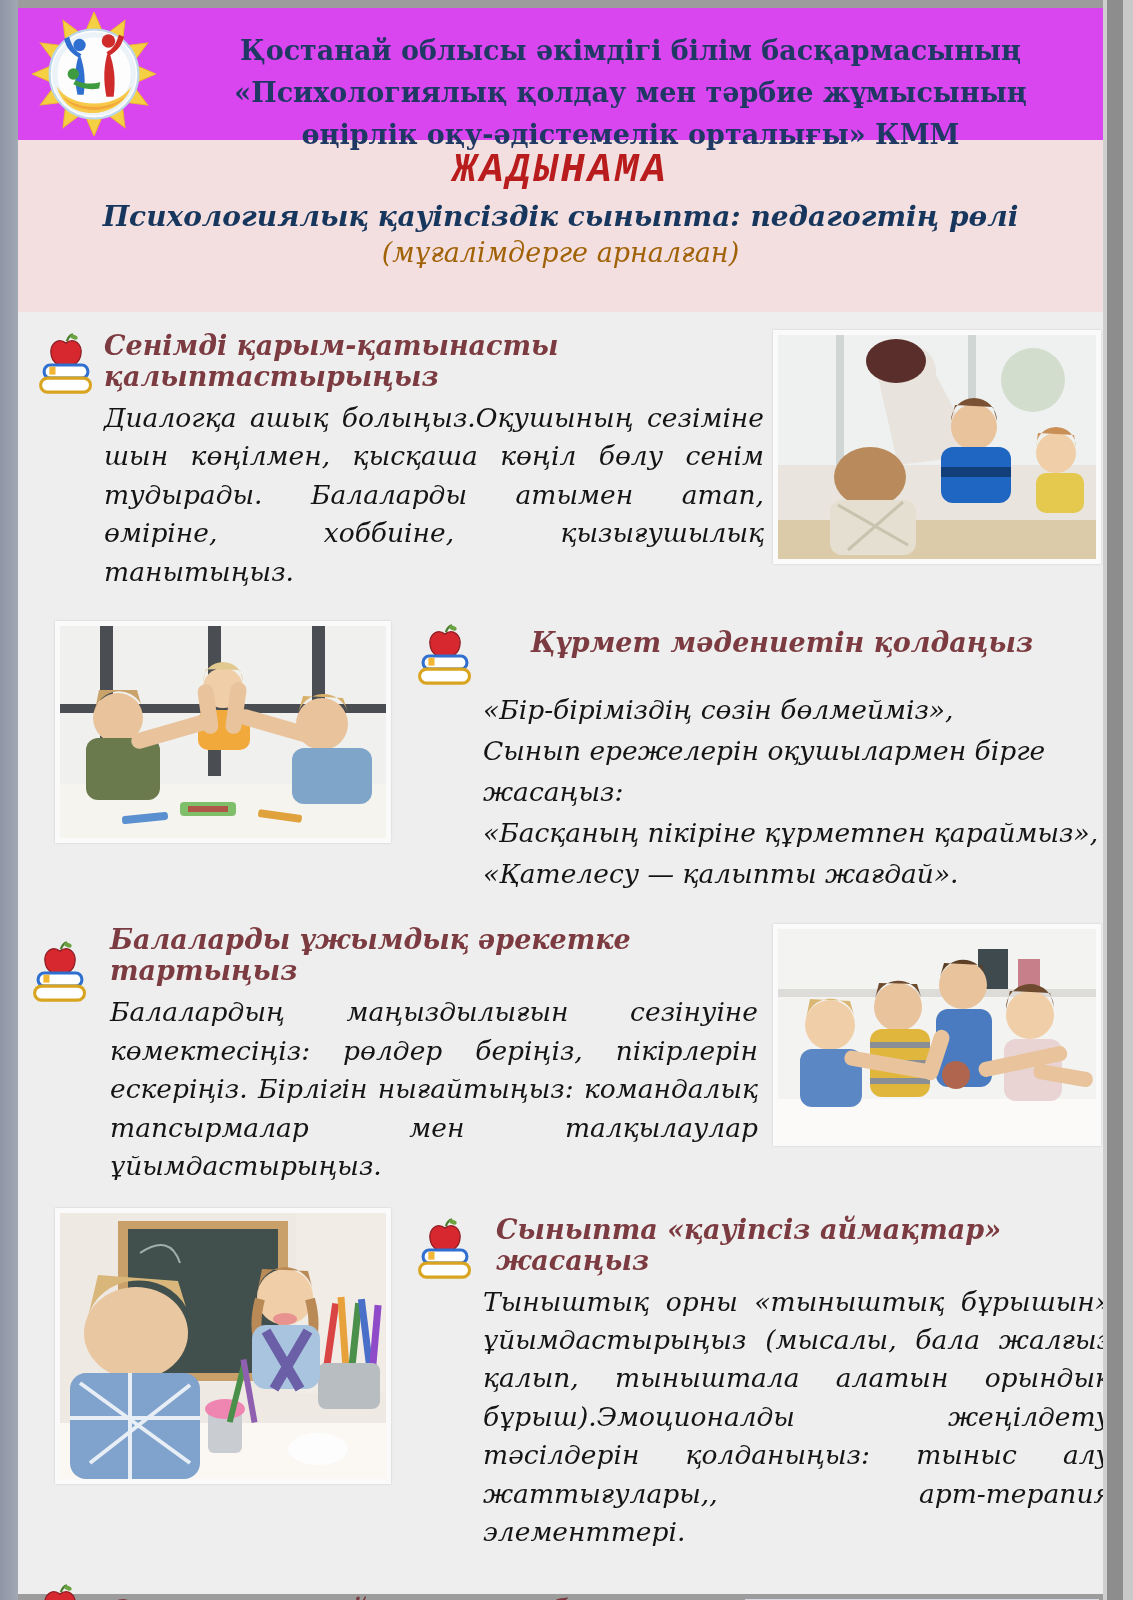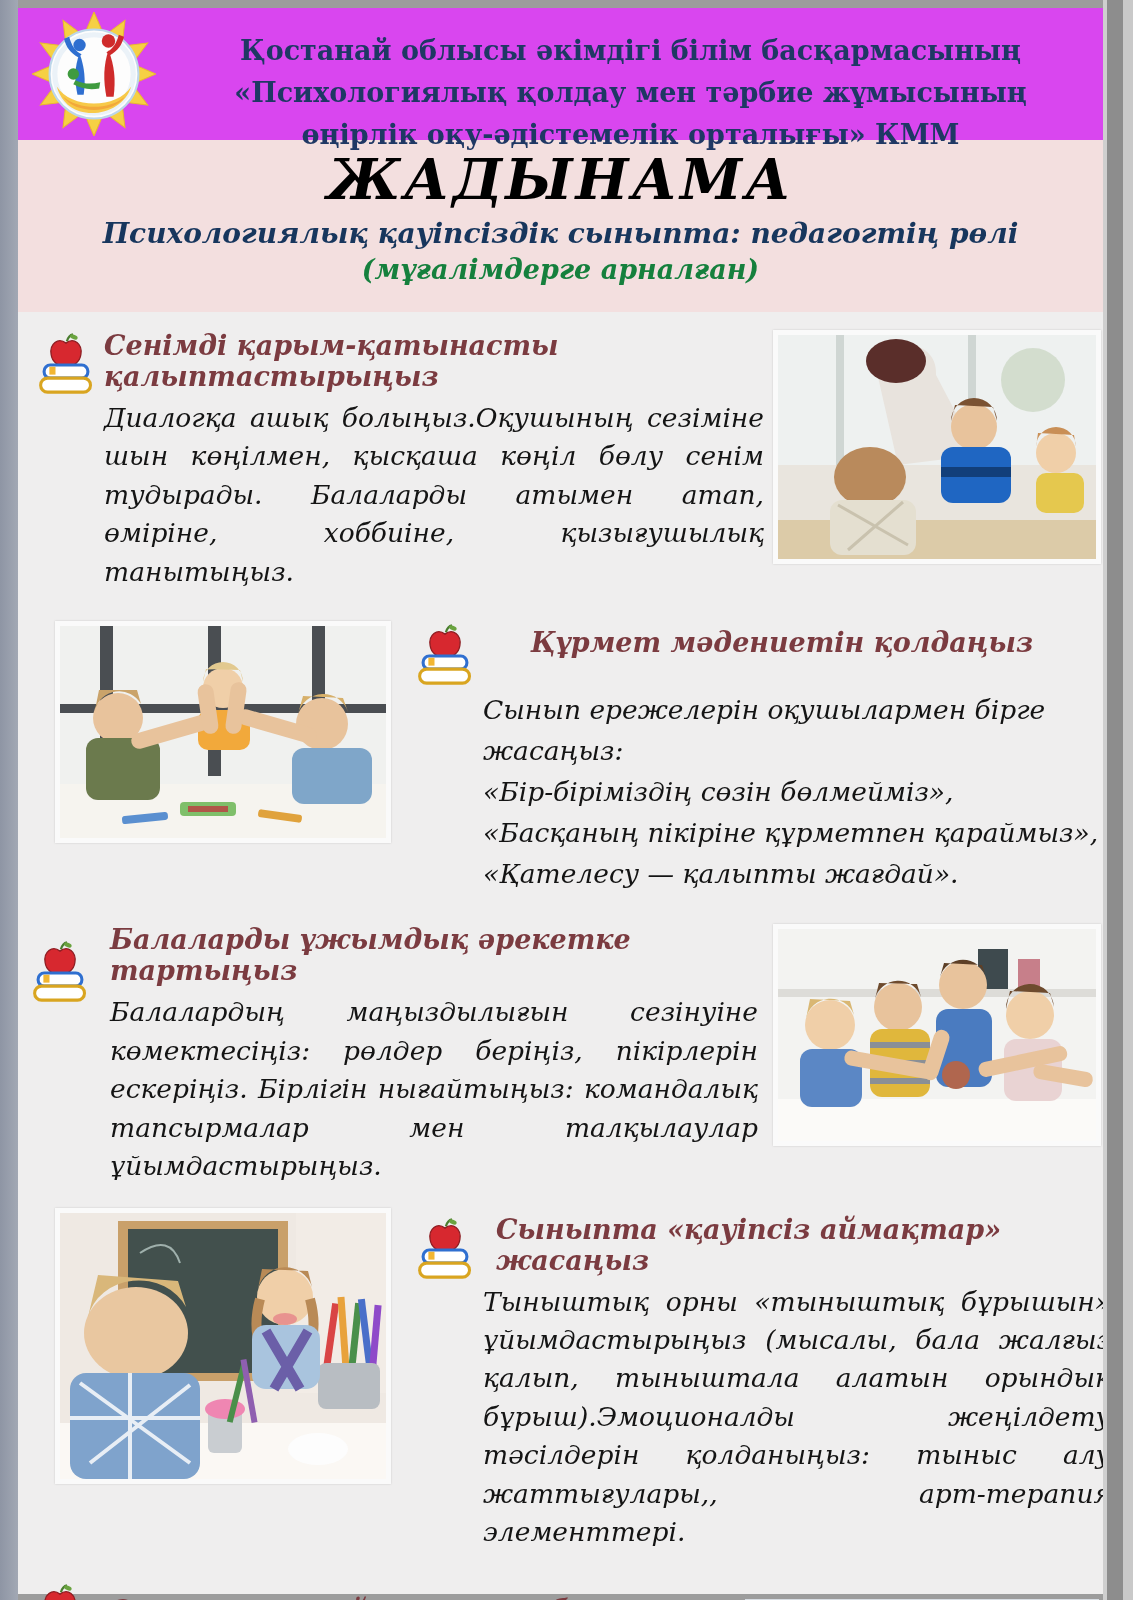--- a/index.html
+++ b/index.html
@@ -14,24 +14,24 @@
   .content{position:absolute;left:18px;top:8px;right:30px;bottom:6px;background:#efeeee;}
 
   
   .header{position:relative;height:132px;background:#d946ef;}
   .logo{position:absolute;left:14px;top:4px;width:124px;height:124px;}
   .org{margin:0 30px 0 170px;padding-top:22px;text-align:center;
        color:#1f3864;font-weight:bold;font-size:27px;line-height:1.55;}
 
   
   .hero{height:172px;background:#f3dfdf;text-align:center;overflow:hidden;}
-  .hero-title{margin-top:10px;font-size:56px;font-weight:bold;font-style:italic;
-              color:#000000;letter-spacing:3px;line-height:1.05;}
+  .hero-title{margin-top:10px;font-size:40px;font-weight:bold;font-style:italic;
+              color:#b91c1c;letter-spacing:3px;line-height:1.05;font-family:Liberation Mono, monospace;}
   .hero-sub1{margin-top:8px;font-size:28px;font-weight:bold;font-style:italic;color:#17365d;}
-  .hero-sub2{margin-top:4px;font-size:27px;font-weight:bold;font-style:italic;color:#15803d;}
+  .hero-sub2{margin-top:4px;font-size:27px;font-weight:normal;font-style:italic;color:#a16207;}
 
   
   .sec{position:relative;display:flex;align-items:flex-start;}
   .icon-ab{flex:0 0 56px;width:56px;height:66px;margin-top:2px;}
   .h-sec{font-size:27px;font-weight:bold;font-style:italic;color:#7b3b40;margin:0 0 7px 0;}
   .body-t{font-size:26.5px;font-style:italic;color:#141414;line-height:1.45;
           text-align:justify;margin:0;}
   .line-t{font-size:26.5px;font-style:italic;color:#141414;line-height:1.55;margin:0;}
   .photo{border:5px solid #fafafa;box-shadow:0 0 2px rgba(0,0,0,.15);flex:0 0 auto;}
   .photo svg{display:block;}
@@ -196,22 +196,22 @@
             <path d="M33 10 q2 -7 7 -8" stroke="#4a7d2f" stroke-width="2.5" fill="none"></path>
             <ellipse cx="41" cy="5" rx="4.5" ry="2.5" fill="#6aa33f" transform="rotate(22 41 5)"></ellipse>
             <path d="M32 12 C 23 5 13 13 15 25 C 16 33 23 39 32 39 C 41 39 48 33 49 25 C 51 13 41 5 32 12 Z" fill="#d7282f" stroke="#8e1d22" stroke-width="1.5"></path>
             <rect x="7" y="37" width="50" height="15" rx="7" fill="#fff" stroke="#2f6fd0" stroke-width="3.5"></rect>
             <rect x="13" y="39" width="7" height="9" fill="#f2b632"></rect>
             <rect x="3" y="52" width="57" height="16" rx="8" fill="#fff" stroke="#d9a520" stroke-width="3.5"></rect>
           </svg>
           <p class="h-sec">Құрмет мәдениетін қолдаңыз</p>
         </div>
         <div class="lines">
+          <p class="line-t">«Бір-біріміздің сөзін бөлмейміз»,</p>
           <p class="line-t">Сынып ережелерін оқушылармен бірге жасаңыз:</p>
-          <p class="line-t">«Бір-біріміздің сөзін бөлмейміз»,</p>
           <p class="line-t">«Басқаның пікіріне құрметпен қараймыз»,</p>
           <p class="line-t">«Қателесу — қалыпты жағдай».</p>
         </div>
       </div>
     </div>
 
     <div class="sec sec3">
       <svg class="icon-ab" viewBox="0 0 64 74">
         <path d="M33 10 q2 -7 7 -8" stroke="#4a7d2f" stroke-width="2.5" fill="none"></path>
         <ellipse cx="41" cy="5" rx="4.5" ry="2.5" fill="#6aa33f" transform="rotate(22 41 5)"></ellipse>

